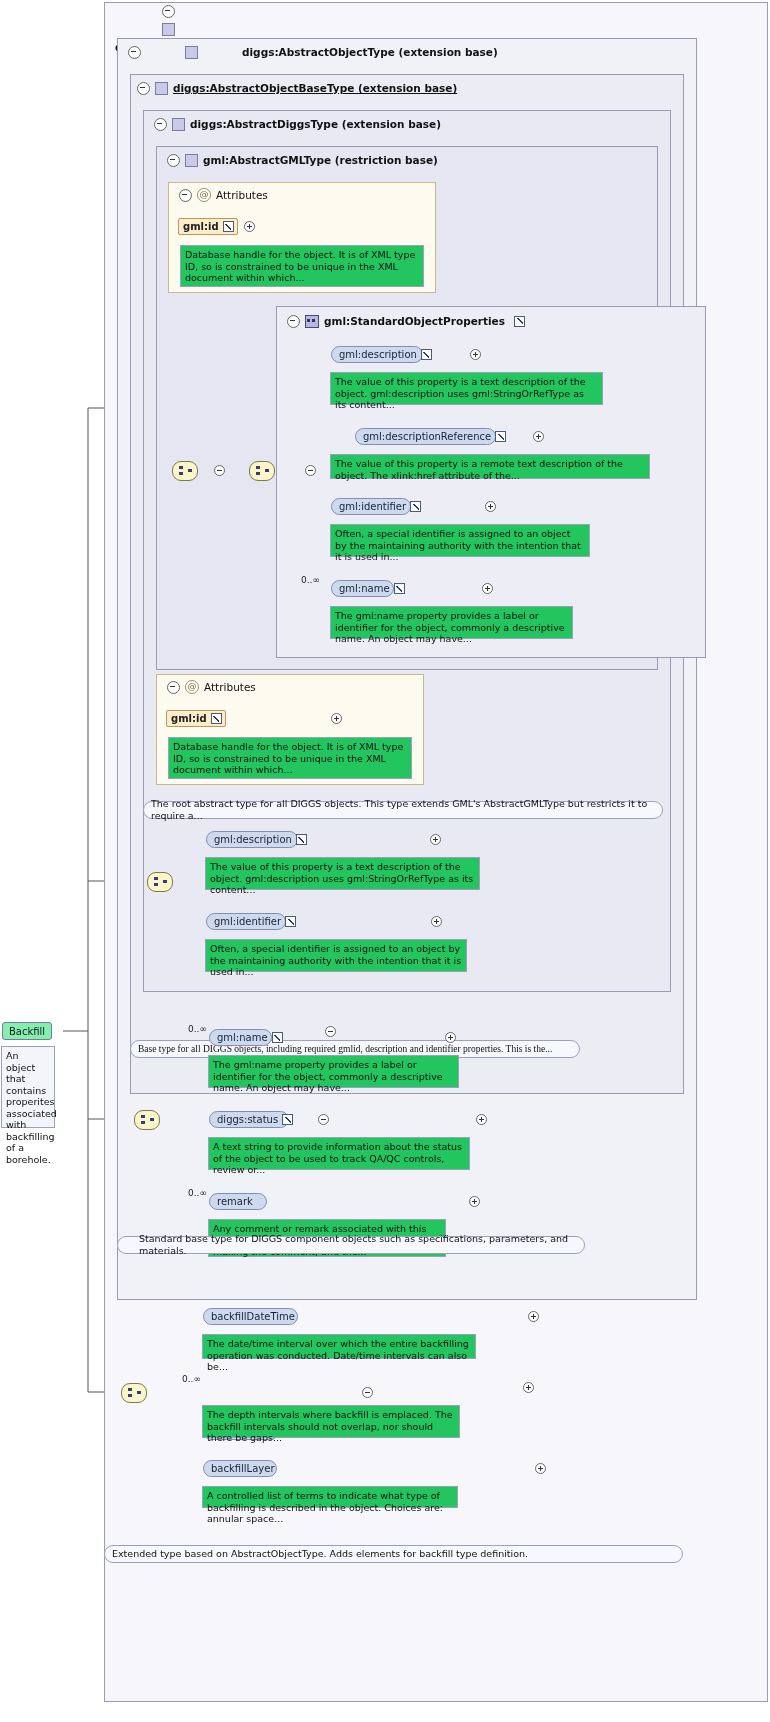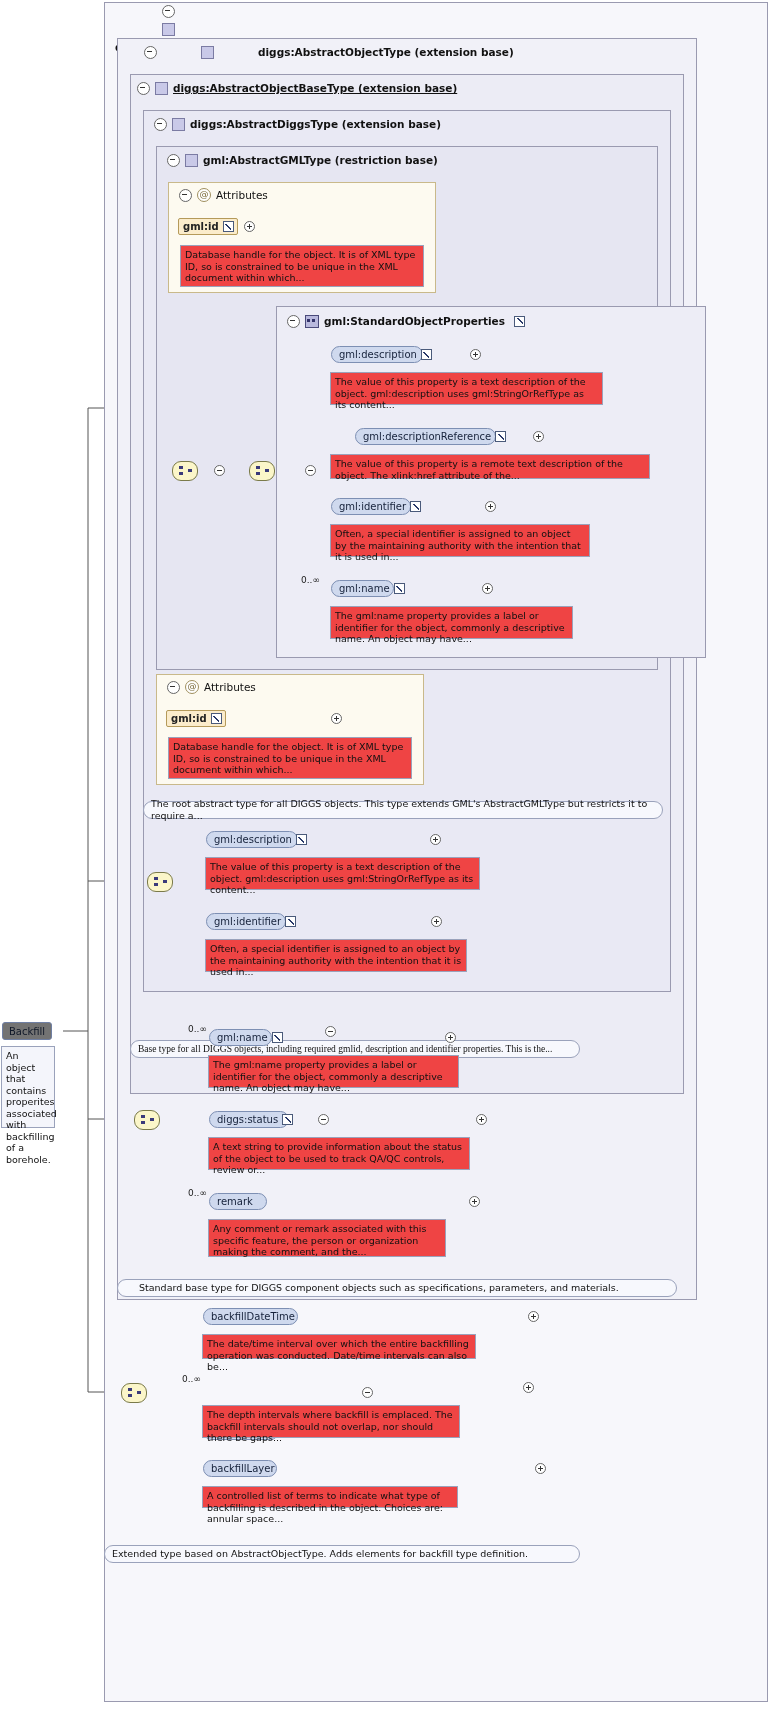--- a/index.html
+++ b/index.html
@@ -101,21 +101,21 @@
   }
   .linkarrow::after{
     content:"";position:absolute;left:1.5px;top:1.5px;width:6px;height:6px;
     background:
       linear-gradient(45deg, transparent 45%, #2a3a6a 45%, #2a3a6a 60%, transparent 60%);
   }
 
   
   .docbox{
     position:absolute;box-sizing:border-box;
-    border:1px solid #9aa2bb;background:#ef4444;
+    border:1px solid #9aa2bb;background:#22c55e;
     font-size:9.5px;line-height:11.5px;color:#111;
     padding:3px 4px;
   }
   .docwide{
     position:absolute;box-sizing:border-box;
     border:1px solid #9aa2bb;background:#f7f8fd;
     border-radius:9px;
     font-size:9.5px;line-height:12px;color:#111;
     padding:3px 7px;display:flex;align-items:center;
   }
@@ -135,21 +135,21 @@
   .mgroup .g::after{
     content:"";position:absolute;left:0;top:6px;width:4px;height:3px;background:#3a3a7a;
   }
   .mgroup .gr{
     position:absolute;right:0;top:3px;width:4px;height:3px;background:#3a3a7a;
   }
 
   
   .rootchip{
     position:absolute;box-sizing:border-box;height:18px;
-    border:1px solid #6f7fa3;background:#737373;border-radius:3px;
+    border:1px solid #6f7fa3;background:#86efac;border-radius:3px;
     display:flex;align-items:center;justify-content:center;
     font-size:10px;color:#101828;
   }
   .rootdoc{
     position:absolute;box-sizing:border-box;
     border:1px solid #9aa2bb;background:#f4f5fb;
     font-size:9.5px;line-height:11.5px;padding:3px 4px;color:#111;
   }
 
   
@@ -206,21 +206,21 @@
 
 <div class="typebox lvl0 abs" style="left:104px;top:2px;width:664px;height:1700px;">
   <div class="hdr" style="left:4px;top:2px;flex-direction:column;">
     <span class="collapse"></span>
     <span class="typeicon"></span>
     <span>diggs:BackfillType</span>
   </div>
 </div>
 
 <div class="typebox lvl1 abs" style="left:117px;top:38px;width:580px;height:1262px;">
-  <div class="hdr" style="left:20px;top:1px;gap:44px;">
+  <div class="hdr" style="left:4px;top:1px;gap:44px;">
     <span class="collapse"></span>
     <span class="typeicon"></span>
     <span>diggs:AbstractObjectType (extension base)</span>
   </div>
 </div>
 
 <div class="typebox lvl2 abs" style="left:130px;top:74px;width:554px;height:1020px;">
   <div class="hdr" style="left:0;top:1px;text-decoration:underline;">
     <span class="collapse"></span>
     <span class="typeicon"></span>
@@ -410,21 +410,21 @@
 <span class="card" style="left:188px;top:1188px;">0..∞</span>
 <div class="elchip" style="left:209px;top:1193px;width:58px;">
   <span>remark</span>
 </div>
 <span class="plus abs" style="left:270px;top:1196px;"></span>
 <div class="docbox" style="left:208px;top:1219px;width:238px;height:38px;">
   <span>Any comment or remark associated with this specific feature, the person or organization making the comment, and the...</span>
 </div>
 
 
-<div class="docwide" style="left:117px;top:1279px;width:560px;height:18px;padding-left:21px;">
+<div class="docwide" style="left:117px;top:1236px;width:468px;height:18px;padding-left:21px;">
   <span>Standard base type for DIGGS component objects such as specifications, parameters, and materials.</span>
 </div>
 
 
 <div class="mgroup" style="left:121px;top:1383px;">
   <div class="g">
       <i class="gr"></i>
     </div>
 </div>
 <span class="collapse abs" style="left:149px;top:1387px;"></span>
@@ -448,21 +448,21 @@
 
 <div class="elchip" style="left:203px;top:1460px;width:74px;">
   <span>backfillLayer</span>
 </div>
 <span class="plus abs" style="left:280px;top:1463px;"></span>
 <div class="docbox" style="left:202px;top:1486px;width:256px;height:22px;">
   <span>A controlled list of terms to indicate what type of backfilling is described in the object. Choices are: annular space...</span>
 </div>
 
 
-<div class="docwide" style="left:104px;top:1545px;width:476px;height:18px;">
+<div class="docwide" style="left:104px;top:1545px;width:579px;height:18px;">
   <span>Extended type based on AbstractObjectType. Adds elements for backfill type definition.</span>
 </div>
 
 
 <div class="rootchip" style="left:2px;top:1022px;width:50px;">
   <span>Backfill</span>
 </div>
 <span class="collapse abs" style="left:55px;top:1026px;"></span>
 <div class="rootdoc" style="left:1px;top:1046px;width:54px;height:82px;">
   <span>An object that contains properites associated with backfilling of a borehole.</span>

